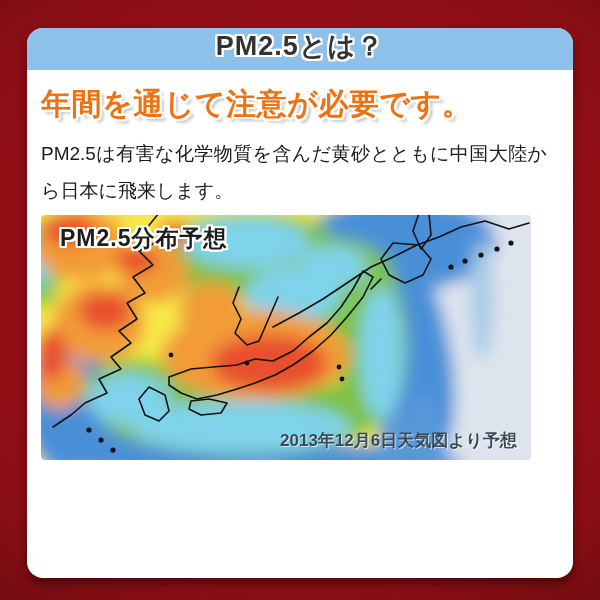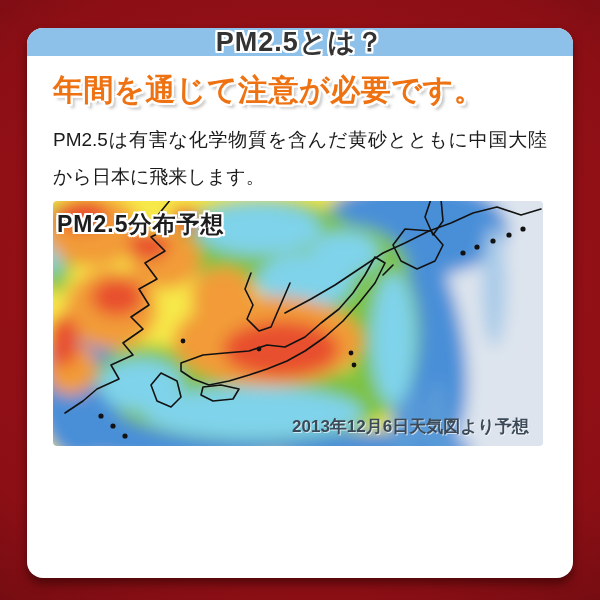--- a/index.html
+++ b/index.html
@@ -7,46 +7,46 @@
     width:600px;height:600px;position:relative;overflow:hidden;
     font-family:"Liberation Sans",sans-serif;
     background:radial-gradient(120% 95% at 50% 46%, #a01218 0%, #8c0f15 55%, #600a0e 85%, #3c0507 100%);
   }
   .card{
     position:absolute;left:27px;top:28px;width:546px;height:550px;
     background:#ffffff;border-radius:16px;overflow:hidden;
     box-shadow:0 6px 10px rgba(30,0,0,.5);
   }
   .header{
-    height:28px;background:#8ec1e9;
-    display:flex;align-items:center;justify-content:center;
+    height:42px;background:#8ec1e9;
+    display:flex;align-items:flex-start;justify-content:center;
   }
   .header-title{
     font-size:27px;font-weight:700;color:#333;letter-spacing:1px;
     text-shadow:-2px -2px 0 #fff,0 -2px 0 #fff,2px -2px 0 #fff,-2px 0 0 #fff,
                  2px 0 0 #fff,-2px 2px 0 #fff,0 2px 0 #fff,2px 2px 0 #fff;
   }
-  .content{padding:12px 26px 0 26px;}
+  .content{padding:12px 26px 0 14px;}
   .headline{
     margin:2px 0 10px 0;font-size:30px;font-weight:800;color:#ee7212;letter-spacing:0.5px;
     text-shadow:-2px -2px 0 #fff,0 -2px 0 #fff,2px -2px 0 #fff,-2px 0 0 #fff,
                  2px 0 0 #fff,-2px 2px 0 #fff,0 2px 0 #fff,2px 2px 0 #fff,
                  4px 4px 3px rgba(80,80,80,.35);
   }
   .body-text{
     margin:0;font-size:19px;line-height:37px;color:#1b1b1b;
     text-align:justify;letter-spacing:0px;
   }
   .map{
     position:relative;margin-top:6px;width:490px;height:245px;
     border-radius:4px;overflow:hidden;background:#dde4ed;
   }
   .map svg{position:absolute;left:0;top:0;}
   .map-label{
-    position:absolute;left:4px;top:8px;
+    position:absolute;left:19px;top:8px;
     font-size:23px;font-weight:800;color:#1d1d1d;letter-spacing:1px;
     text-shadow:-2px -2px 0 #fff,0 -2px 0 #fff,2px -2px 0 #fff,-2px 0 0 #fff,
                  2px 0 0 #fff,-2px 2px 0 #fff,0 2px 0 #fff,2px 2px 0 #fff;
   }
   .map-caption{
     position:absolute;right:14px;bottom:8px;
     font-size:17px;font-weight:700;color:#3c4a58;
     text-shadow:1px 1px 0 rgba(255,255,255,.65);
     text-align:right;
   }

